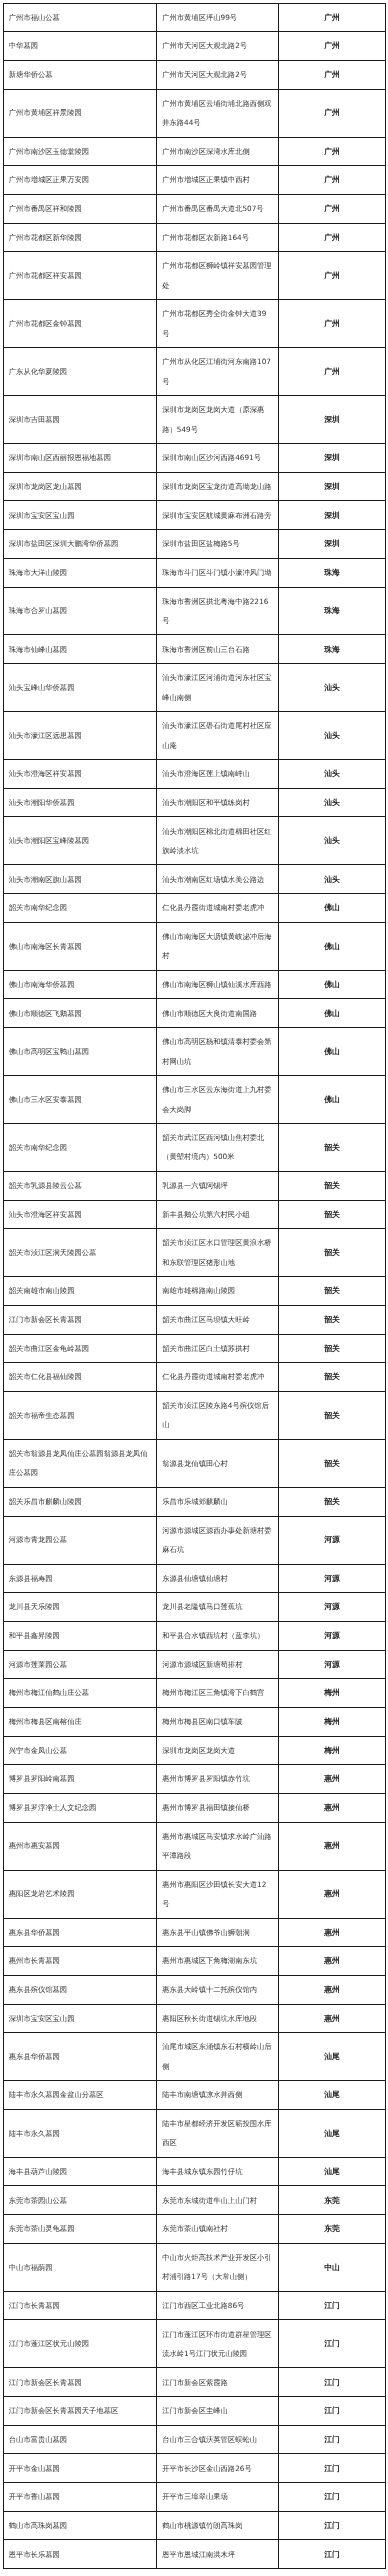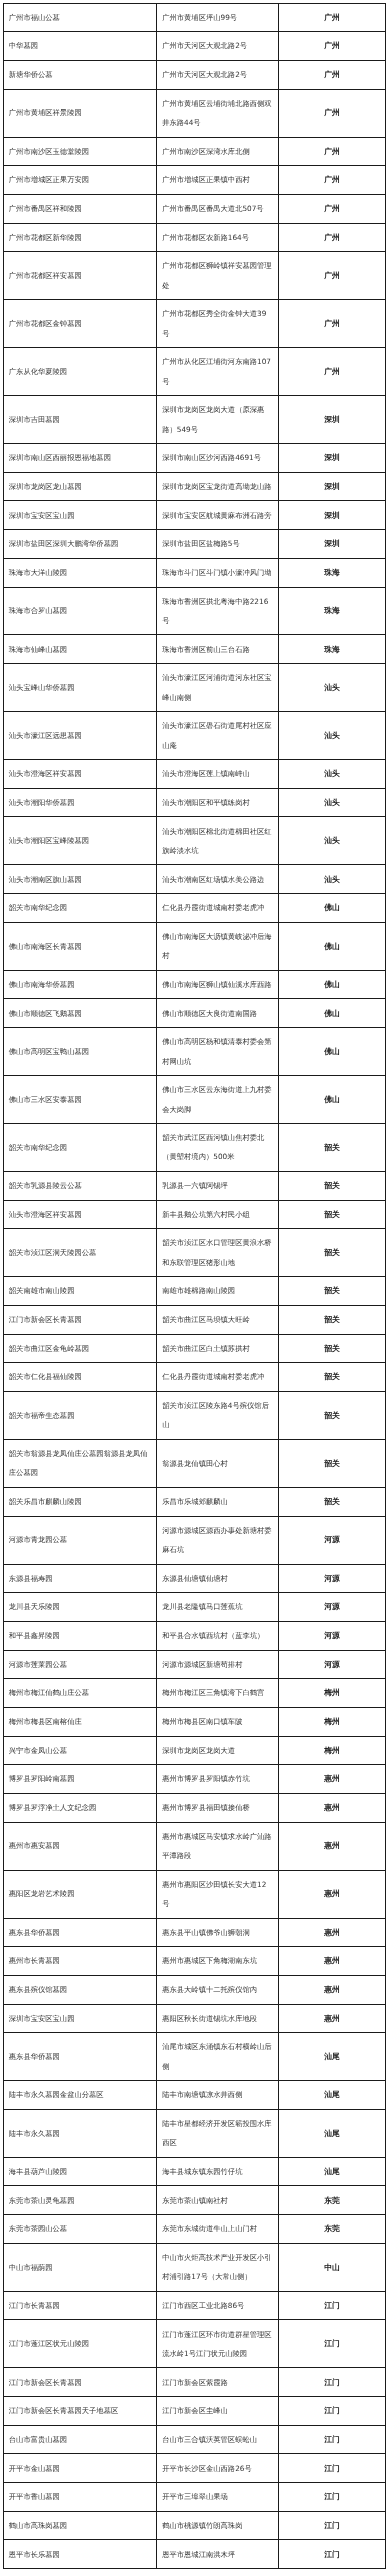--- a/index.html
+++ b/index.html
@@ -418,32 +418,32 @@
     <td class="c-city">汕尾</td>
   </tr>
 
   <tr>
     <td class="c-name">海丰县葫芦山陵园</td>
     <td class="c-addr">海丰县城东镇东园竹仔坑</td>
     <td class="c-city">汕尾</td>
   </tr>
 
   <tr>
+    <td class="c-name">东莞市茶园山公墓</td>
+    <td class="c-addr">东莞市东城街道牛山上山门村</td>
+    <td class="c-city">东莞</td>
+  </tr>
+
+  <tr>
     <td class="c-name">东莞市茶山灵龟墓园</td>
     <td class="c-addr">东莞市茶山镇南社村</td>
     <td class="c-city">东莞</td>
   </tr>
 
   <tr>
-    <td class="c-name">东莞市茶园山公墓</td>
-    <td class="c-addr">东莞市东城街道牛山上山门村</td>
-    <td class="c-city">东莞</td>
-  </tr>
-
-  <tr>
     <td class="c-name">中山市福荫园</td>
     <td class="c-addr">中山市火炬高技术产业开发区小引村浦引路17号（大常山侧）</td>
     <td class="c-city">中山</td>
   </tr>
 
   <tr>
     <td class="c-name">江门市长青墓园</td>
     <td class="c-addr">江门市西区工业北路86号</td>
     <td class="c-city">江门</td>
   </tr>

